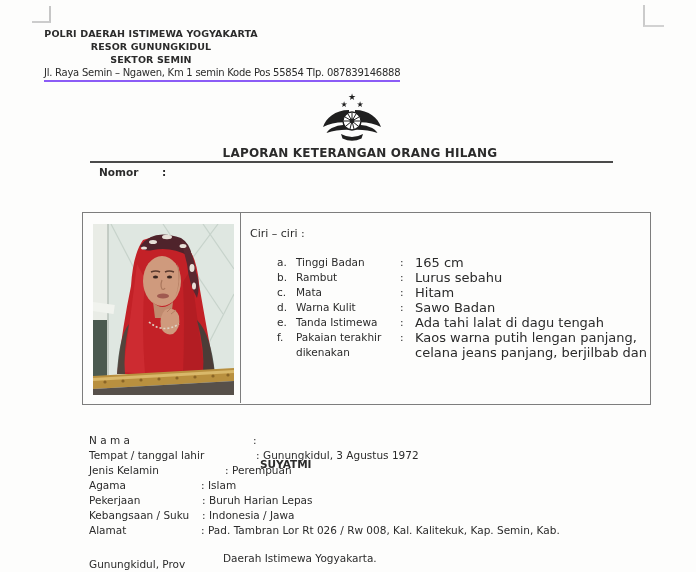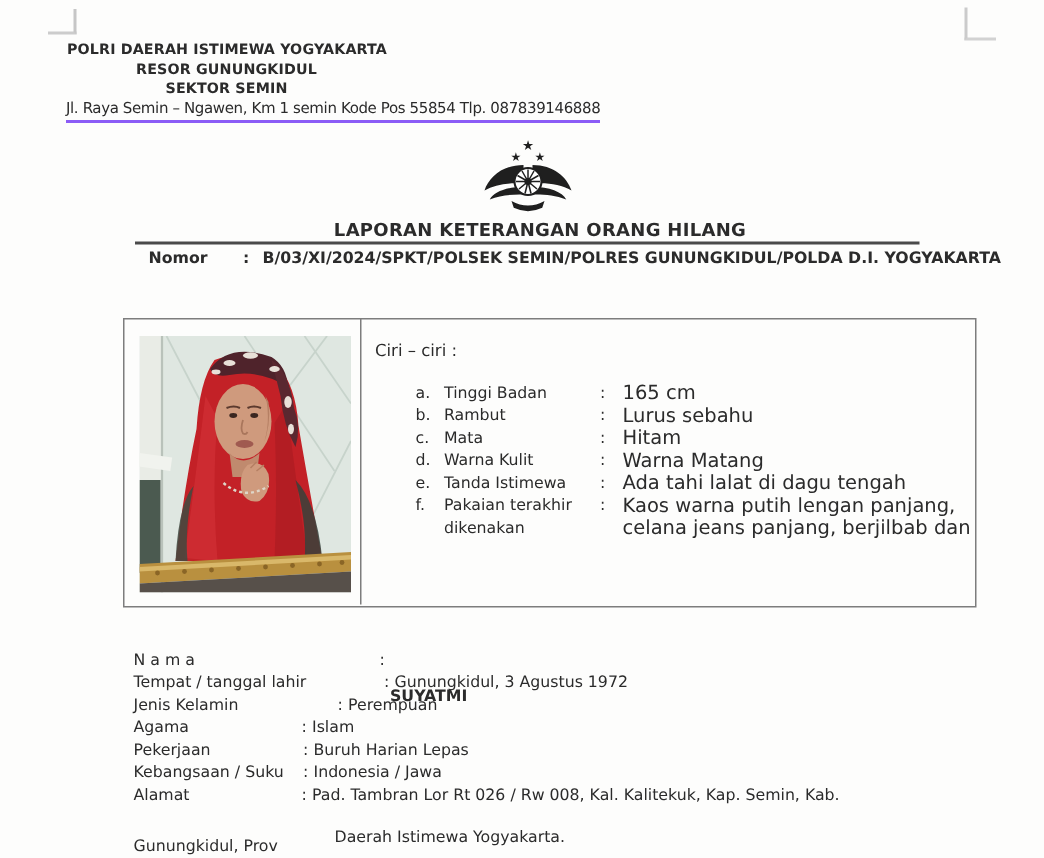--- a/index.html
+++ b/index.html
@@ -40,21 +40,21 @@
   .bio-bold{font-weight:bold;margin-top:24px;}
 </style>
 </head>
 <body>
 
 <div class="page">
 
   <div class="mark-tl"></div>
   <div class="mark-tr"></div>
 
-  <div class="abs hdr-line" style="top:27px;text-align:right;">POLRI DAERAH ISTIMEWA YOGYAKARTA</div>
+  <div class="abs hdr-line" style="top:27px;">POLRI DAERAH ISTIMEWA YOGYAKARTA</div>
   <div class="abs hdr-line" style="top:40px;">RESOR GUNUNGKIDUL</div>
   <div class="abs hdr-line" style="top:53px;">SEKTOR SEMIN</div>
   <div class="abs hdr-addr">Jl. Raya Semin – Ngawen, Km 1 semin Kode Pos 55854 Tlp. 087839146888</div>
 
   <div class="emblem">
     <svg width="62" height="58" viewBox="0 0 62 58" xmlns="http://www.w3.org/2000/svg">
       <g fill="#1f1f1f" font-family="DejaVu Sans, sans-serif">
         <text x="31" y="9" font-size="9" text-anchor="middle">★</text>
         <text x="23" y="16" font-size="8" text-anchor="middle">★</text>
         <text x="39" y="16" font-size="8" text-anchor="middle">★</text>
@@ -84,21 +84,20 @@
         <path d="M20,43 Q31,49 42,43 L40.5,47.5 Q31,52 21.5,47.5 Z"></path>
       </g>
     </svg>
   </div>
 
   <div class="abs title">LAPORAN KETERANGAN ORANG HILANG</div>
   <div class="title-underline"></div>
 
   <span class="abs nomor" style="left:99px;">Nomor</span>
   <span class="abs nomor" style="left:162px;">:</span>
-  <span class="abs nomor" style="left:175px;">B/03/XI/2024/SPKT/POLSEK SEMIN/POLRES GUNUNGKIDUL/POLDA D.I. YOGYAKARTA</span>
 
   <div class="box"></div>
   <div class="photo-cell"></div>
 
   <div class="photo">
     <svg width="141" height="171" viewBox="0 0 141 171" xmlns="http://www.w3.org/2000/svg">
       <rect x="0" y="0" width="141" height="171" fill="#dfe7e1"></rect>
       <g stroke="#c7d3cb" stroke-width="1.2">
         <line x1="18" y1="0" x2="70" y2="100"></line>
         <line x1="70" y1="0" x2="130" y2="90"></line>
@@ -178,21 +177,21 @@
   <span class="abs c-val" style="top:271px;">Lurus sebahu</span>
 
   <span class="abs c-letter" style="left:277px;top:286px;">c.</span>
   <span class="abs c-label" style="left:296px;top:286px;">Mata</span>
   <span class="abs c-sep" style="top:286px;">:</span>
   <span class="abs c-val" style="top:286px;">Hitam</span>
 
   <span class="abs c-letter" style="left:277px;top:301px;">d.</span>
   <span class="abs c-label" style="left:296px;top:301px;">Warna Kulit</span>
   <span class="abs c-sep" style="top:301px;">:</span>
-  <span class="abs c-val" style="top:301px;">Warna Matang</span>
+  <span class="abs c-val" style="top:301px;">Sawo Badan</span>
 
   <span class="abs c-letter" style="left:277px;top:316px;">e.</span>
   <span class="abs c-label" style="left:296px;top:316px;">Tanda Istimewa</span>
   <span class="abs c-sep" style="top:316px;">:</span>
   <span class="abs c-val" style="top:316px;">Ada tahi lalat di dagu tengah</span>
 
   <span class="abs c-letter" style="left:277px;top:331px;">f.</span>
   <span class="abs c-label" style="left:296px;top:331px;">Pakaian terakhir</span>
   <span class="abs c-label" style="left:296px;top:346px;">dikenakan</span>
   <span class="abs c-sep" style="top:331px;">:</span>

